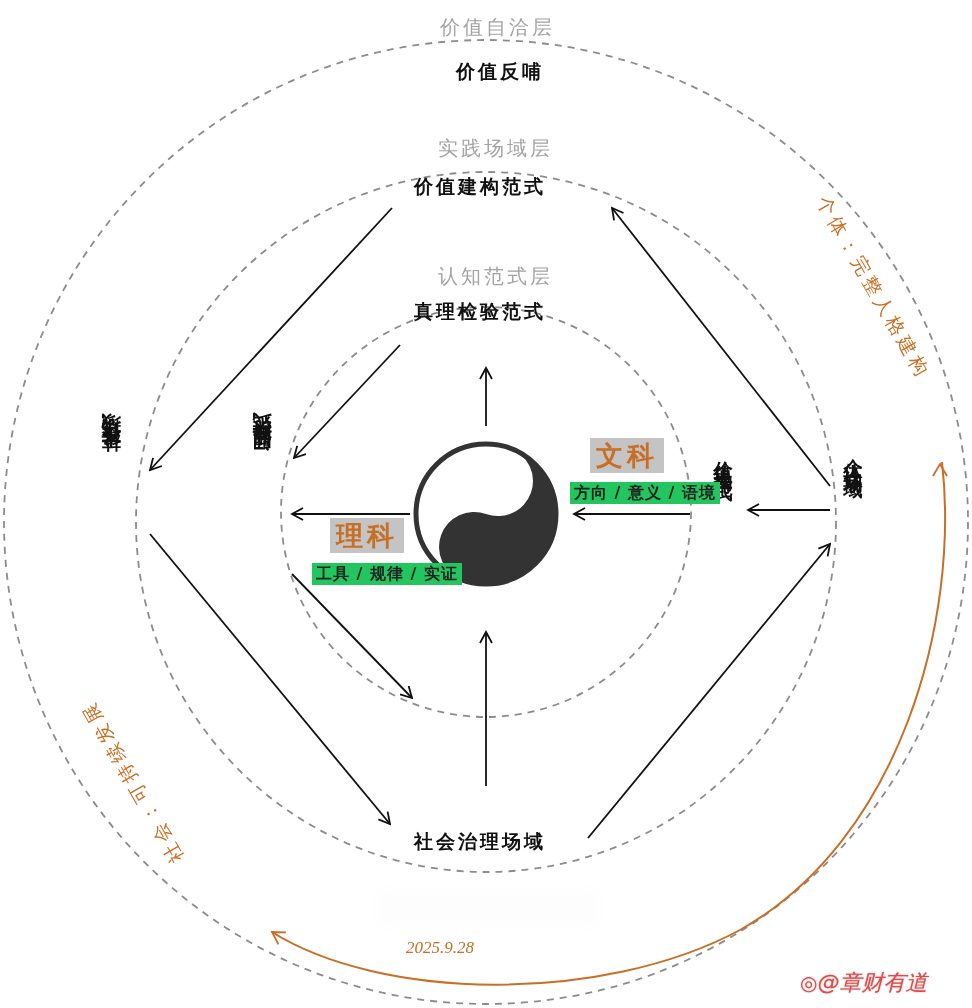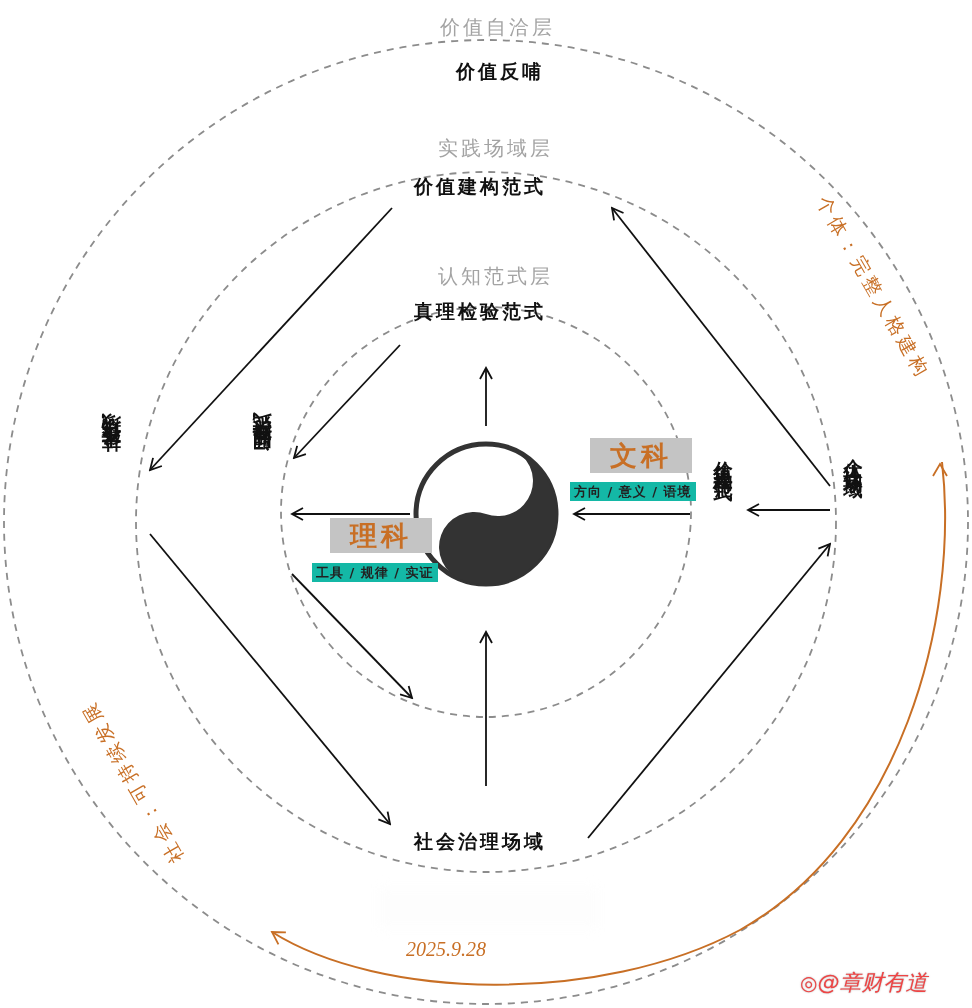--- a/index.html
+++ b/index.html
@@ -5,26 +5,26 @@
   html, body { margin:0; padding:0; background:#ffffff; }
   body { width:972px; height:1008px; position:relative; overflow:hidden;
          font-family:"DejaVu Sans","Liberation Sans",sans-serif; }
   svg.diagram { position:absolute; left:0; top:0; }
   .lbl { position:absolute; white-space:nowrap; line-height:1; }
   .layer { color:#a3a3a3; font-size:20px; letter-spacing:3px;margin-left:12px; }
   .field { color:#111; font-size:19px; font-weight:bold; letter-spacing:3px; }
   .vert { writing-mode:vertical-rl; text-orientation:upright; color:#111;
           font-size:19px; font-weight:bold; letter-spacing:4px; }
   .tag-big { background:#c4c4c4; color:#c86f25; font-size:27px; font-weight:bold;
-             padding:4px 20px; letter-spacing:4px; }
-  .tag-sub { background:#14b8a6; color:#222; font-size:13px; padding:3px 4px;
+             padding:4px 6px; letter-spacing:4px; }
+  .tag-sub { background:#22c55e; color:#222; font-size:16px; padding:3px 4px;
              letter-spacing:1px; font-weight:bold; }
   .orange-arc-text { color:#c86f25; font-size:19px; letter-spacing:4px; }
   .date { color:#c86f25; font-family:"Liberation Serif","DejaVu Serif",serif;
-          font-style:italic; font-size:20px; }
+          font-style:italic; font-size:17px; }
   .blur { position:absolute; background:#fdfdfd; filter:blur(6px); }
   .watermark { color:#ef4444; font-size:22px;
                text-shadow:0 0 2px #bdbdbd, 0 0 1px #cfcfcf;font-style:italic; }
 </style>
 </head>
 <body>
 
 <svg class="diagram" width="972" height="1008" viewBox="0 0 972 1008">
   <defs>
     <marker id="arrowBlack" markerWidth="14" markerHeight="14" refX="12" refY="7" orient="auto" markerUnits="userSpaceOnUse">

